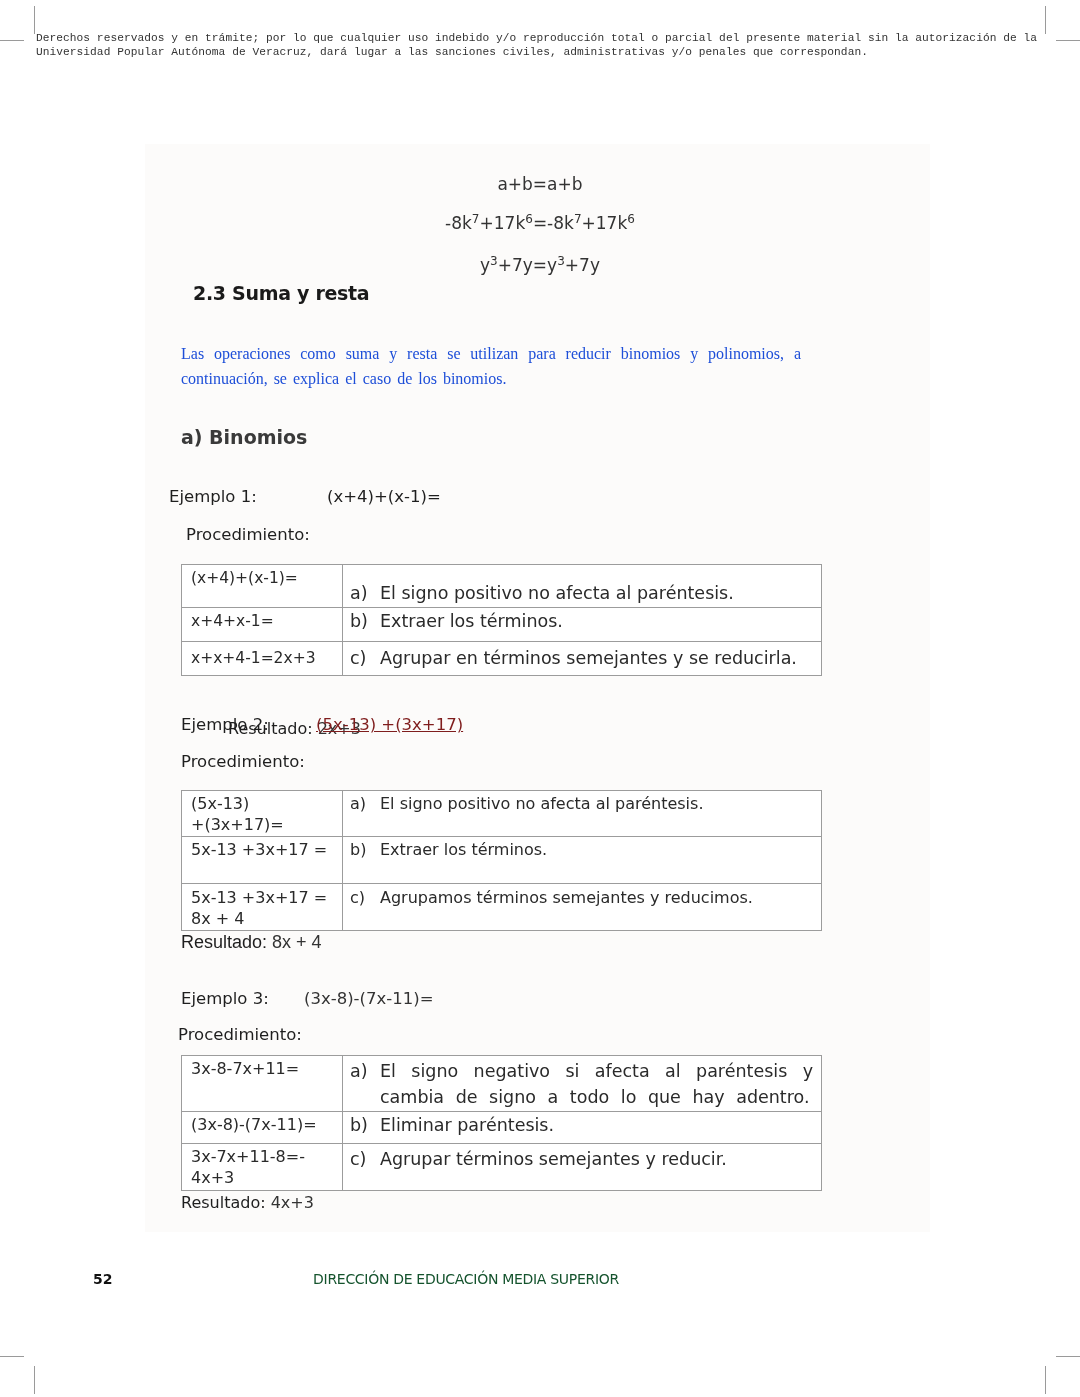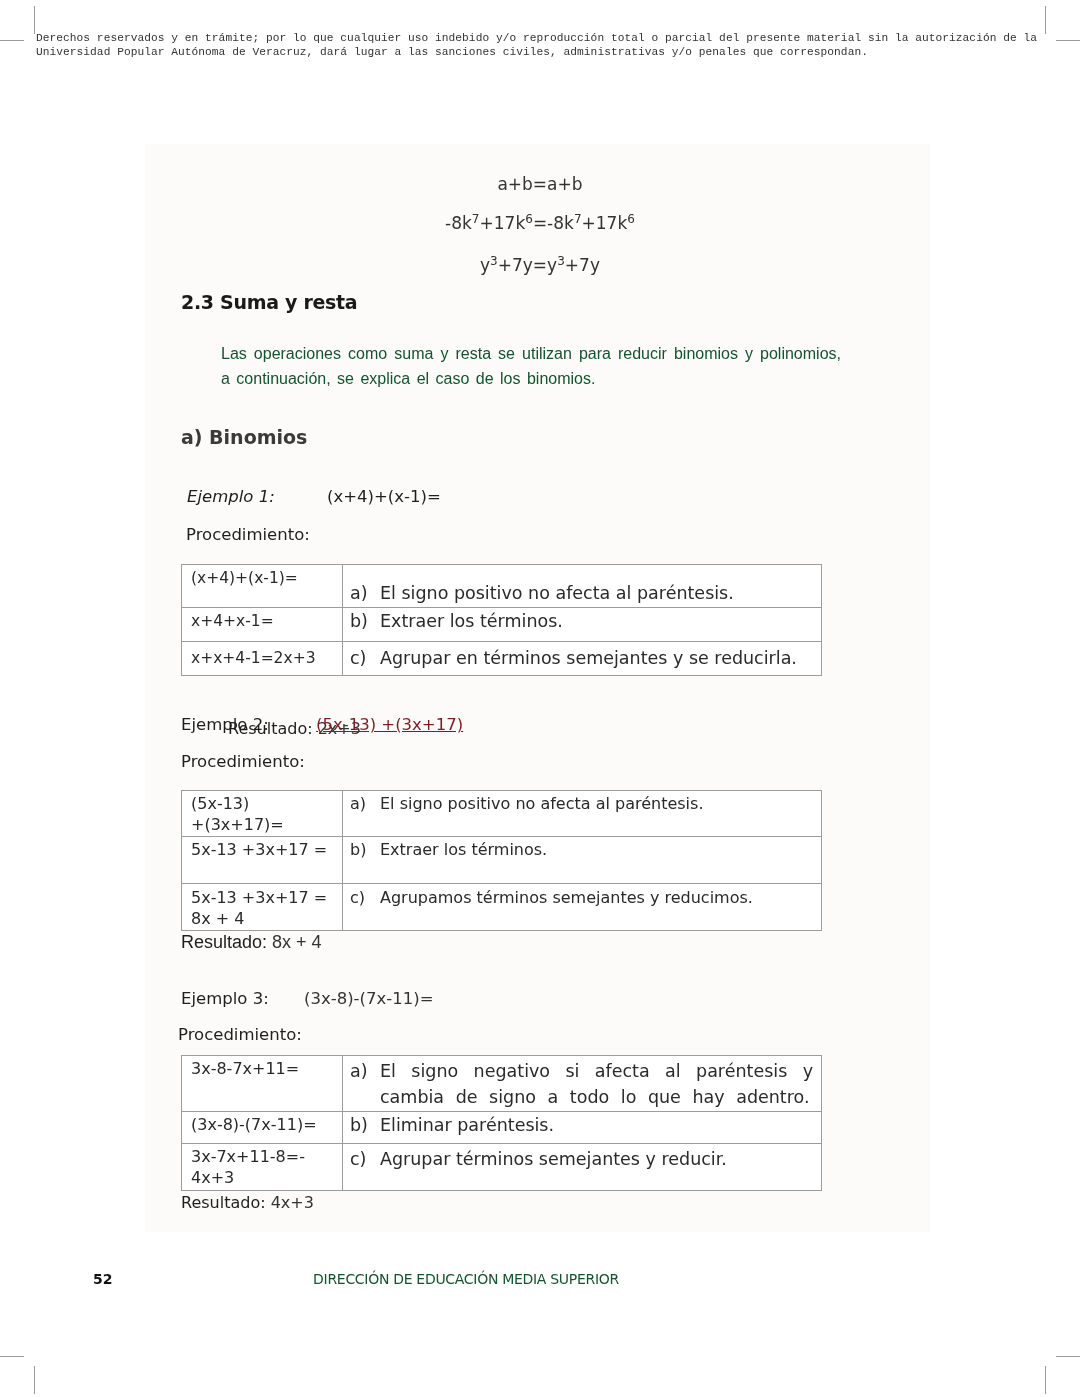--- a/index.html
+++ b/index.html
@@ -67,27 +67,26 @@
       left: 181px;
       font-family: "DejaVu Sans", sans-serif;
       font-weight: bold;
       font-size: 19px;
       color: #3a3a3a;
     }
     .para {
       position: absolute;
       left: 181px;
       width: 620px;
-      font-family: Liberation Sans, sans-serif;
+      font-family: Liberation Serif, serif;
       font-size: 16px;
       line-height: 25px;
-      color: #14532d;
+      color: #1d4ed8;
       text-align: justify;
       word-spacing: 2px;
-      margin-left: 40px;
     }
     .label {
       position: absolute;
       font-family: "DejaVu Sans", sans-serif;
       font-size: 16.5px;
       color: #1e1e1e;
       white-space: nowrap;
     }
     .expr { position: absolute; font-family: "DejaVu Sans", sans-serif; font-size: 16.5px; color: #1e1e1e; white-space: nowrap; }
 
@@ -169,25 +168,25 @@
 <div class="eq" style="top:174px;">
   <span>a+b=a+b</span>
 </div>
 <div class="eq" style="top:212px;">
   <span>-8k</span><sup>7</sup><span>+17k</span><sup>6</sup><span>=-8k</span><sup>7</sup><span>+17k</span><sup>6</sup>
 </div>
 <div class="eq" style="top:254px;">
   <span>y</span><sup>3</sup><span>+7y=y</span><sup>3</sup><span>+7y</span>
 </div>
 
-<div class="h2" style="top:291px;">2.3 Suma y resta</div>
+<div class="h2" style="top:282px;margin-left:12px;">2.3 Suma y resta</div>
 <div class="para" style="top:341px;">Las operaciones como suma y resta se utilizan para reducir binomios y polinomios, a continuación, se explica el caso de los binomios.</div>
 <div class="h3" style="top:426px;">a) Binomios</div>
 
-<div class="label" style="left:187px;top:487px;font-style:italic;">Ejemplo 1:</div>
+<div class="label" style="left:169px;top:487px;">Ejemplo 1:</div>
 <div class="expr" style="left:327px;top:487px;">(x+4)+(x-1)=</div>
 <div class="label" style="left:186px;top:525px;">Procedimiento:</div>
 
 <table class="proc t1" style="top:564px;">
   <tbody>
       <tr style="height:43px;">
     <td class="left">(x+4)+(x-1)=</td>
     <td class="right" style="vertical-align:bottom;padding-bottom:3px;">
       <div class="step">
             <span class="mk">a)</span>

